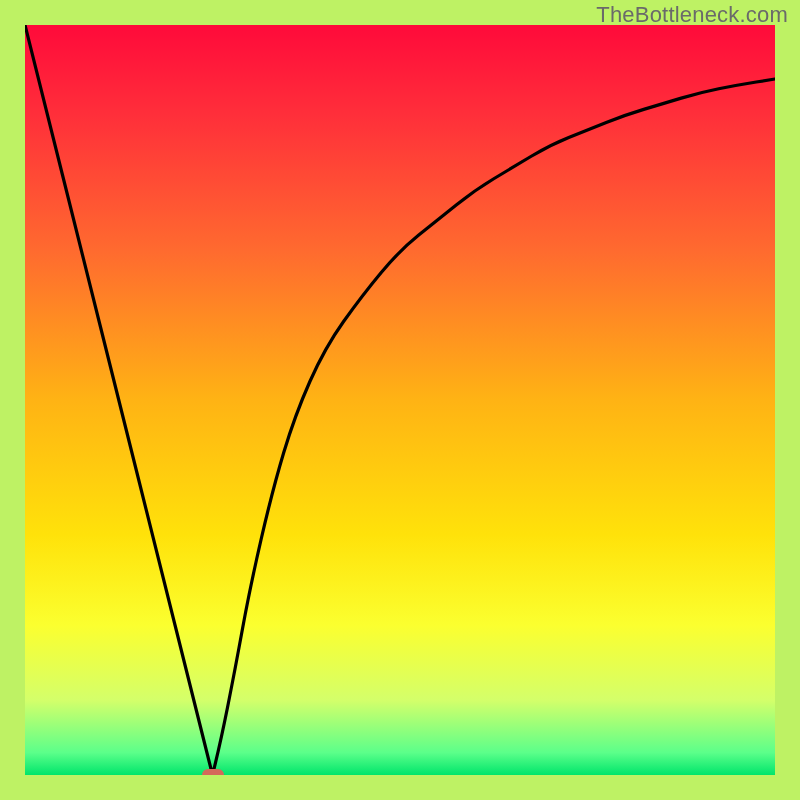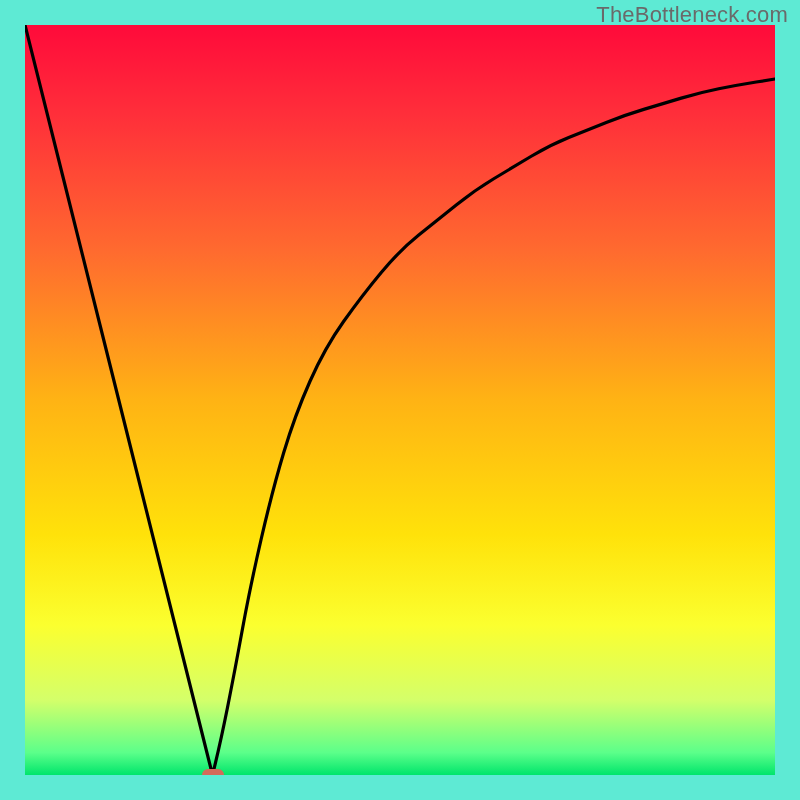--- a/index.html
+++ b/index.html
@@ -7,21 +7,21 @@
     padding: 0;
     width: 800px;
     height: 800px;
     background: #000;
     overflow: hidden;
     font-family: Arial, Helvetica, sans-serif;
   }
   .frame {
     position: absolute;
     inset: 0;
-    background: #5eead4;
+    background: #bef264;
   }
   .plot-area {
     position: absolute;
     left: 25px;
     top: 25px;
     width: 750px;
     height: 750px;
     overflow: hidden;
   }
   .gradient {

